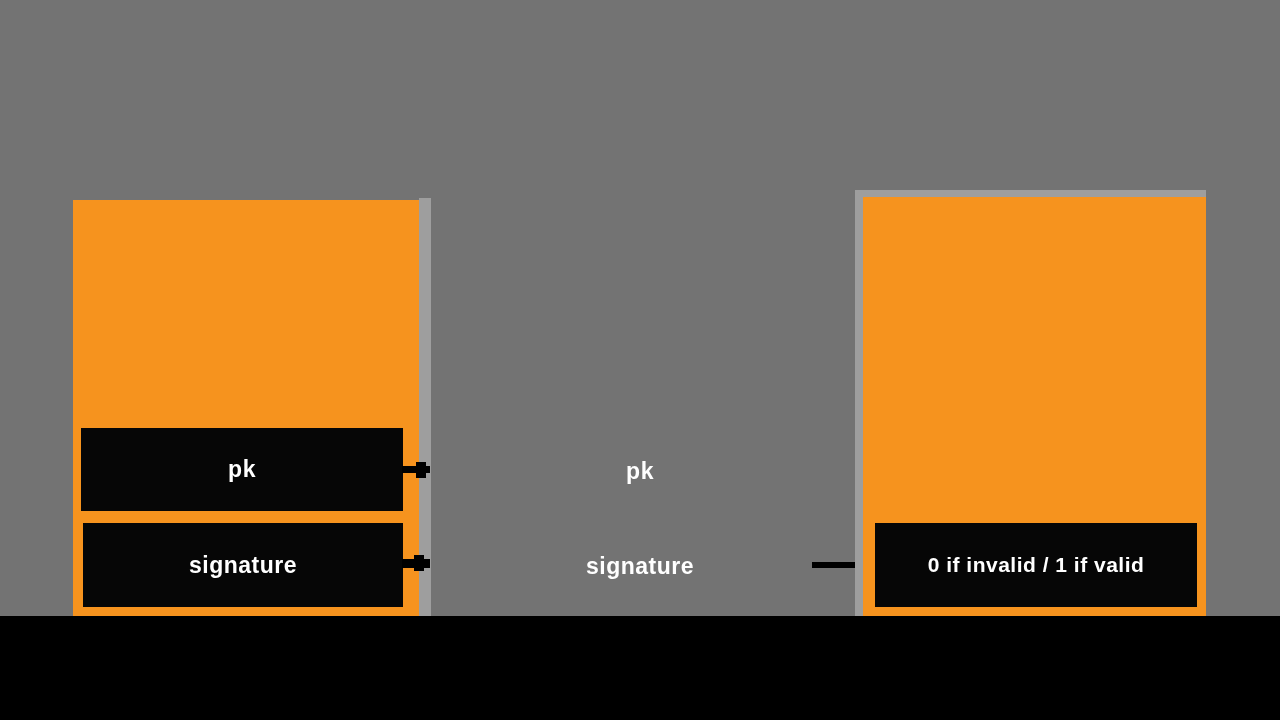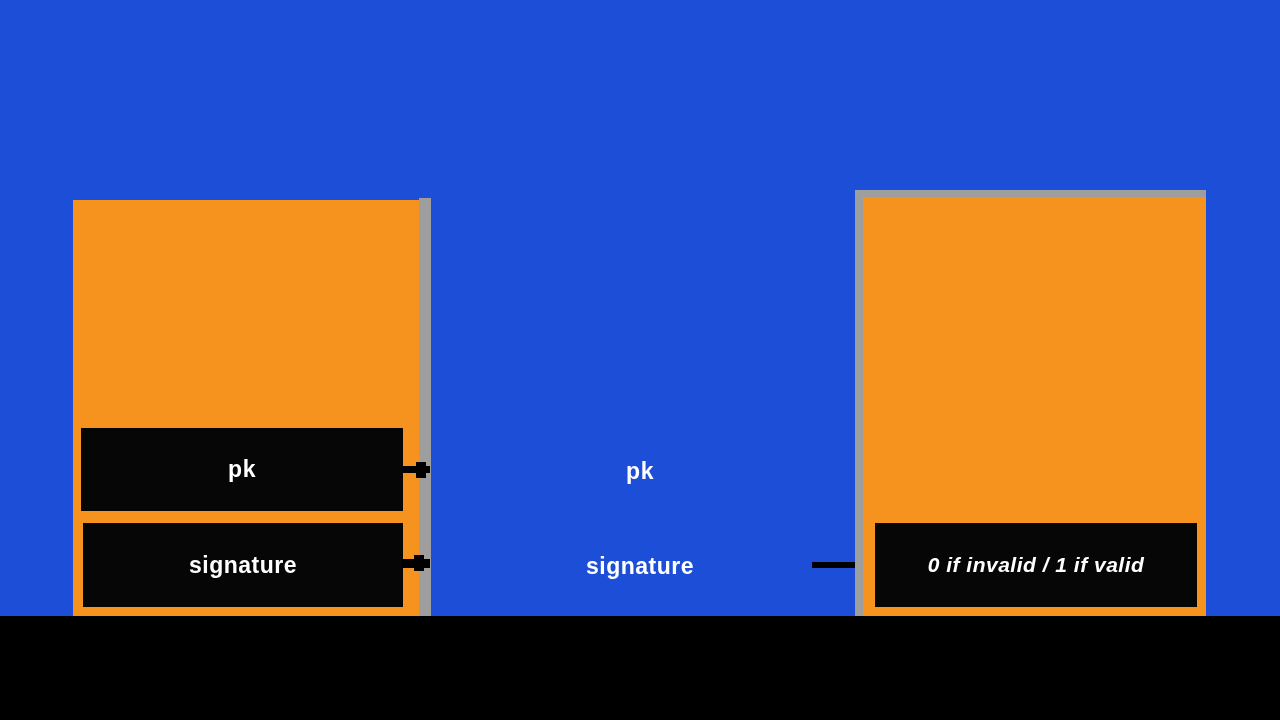--- a/index.html
+++ b/index.html
@@ -4,21 +4,21 @@
 <style>
   html, body {
     margin: 0;
     padding: 0;
     background: #000;
   }
   .stage {
     position: relative;
     width: 1280px;
     height: 616px;
-    background: #1d4ed8;
+    background: #737373;
     overflow: hidden;
     font-family: "Liberation Sans", sans-serif;
   }
 
   
   .card {
     position: absolute;
     background: #F6931E;
   }
   .shadow {
@@ -37,21 +37,21 @@
     color: #FFFFFF;
     display: flex;
     align-items: center;
     justify-content: center;
     font-weight: 700;
     font-size: 23px;
     letter-spacing: 0.5px;
   }
   .slot-pk        { left: 8px;  top: 228px; width: 322px; height: 83px; }
   .slot-signature { left: 10px; top: 323px; width: 320px; height: 84px; }
-  .slot-result    { left: 12px; top: 326px; width: 322px; height: 84px; font-size: 21px; font-style: italic; }
+  .slot-result    { left: 12px; top: 326px; width: 322px; height: 84px; font-size: 21px; }
 
   
   .mid-label {
     position: absolute;
     width: 200px;
     text-align: center;
     color: #FFFFFF;
     font-weight: 700;
     font-size: 23px;
     letter-spacing: 0.5px;

